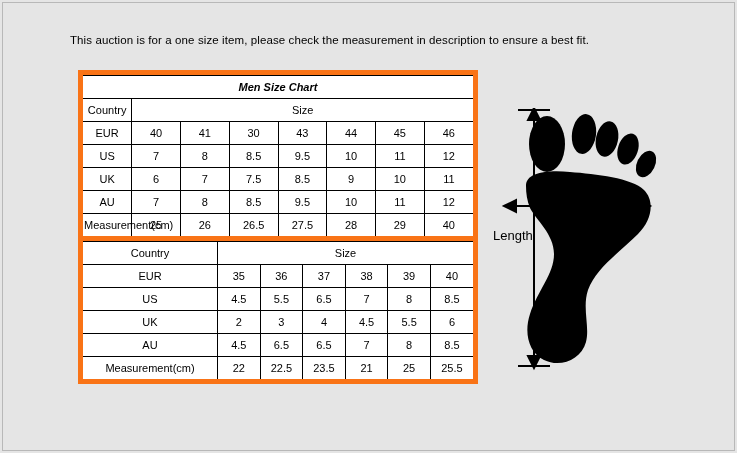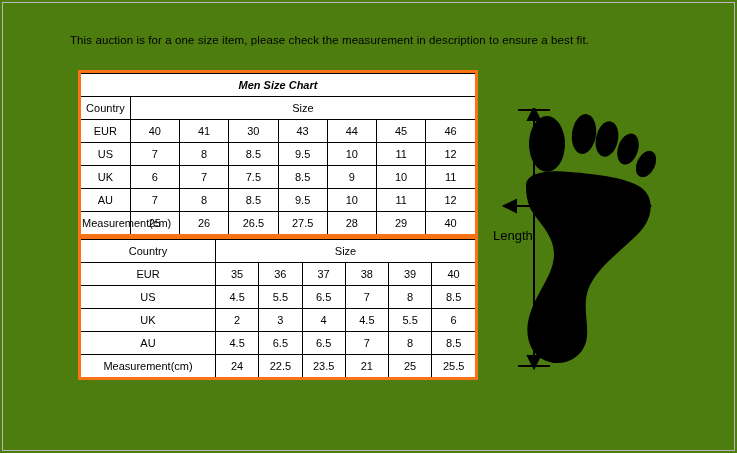--- a/index.html
+++ b/index.html
@@ -10,21 +10,21 @@
   body {
     width: 737px;
     height: 453px;
     font-family: "Liberation Sans", sans-serif;
     overflow: hidden;
   }
   #page {
     position: relative;
     width: 737px;
     height: 453px;
-    background: #4d7c0f;
+    background: #e5e5e5;
     box-sizing: border-box;
     padding-left: 34px;
   }
   
   #frame {
     position: absolute;
     left: 2px;
     top: 2px;
     right: 2px;
     bottom: 2px;
@@ -38,21 +38,21 @@
     font-size: 11.5px;
     color: #000;
     letter-spacing: 0.1px;
     white-space: nowrap;
   }
 
   .chart-block {
     position: absolute;
     left: 78px;
     width: 400px;
-    border: 3px solid #f97316;
+    border: 5px solid #f97316;
     box-sizing: border-box;
     background: #fff;
   }
   #men-chart { top: 70px; }
   #women-chart { top: 236px; }
 
   table.size-table {
     border-collapse: collapse;
     width: 100%;
     table-layout: fixed;
@@ -220,21 +220,21 @@
           <td class="label-cell">AU</td>
           <td>4.5</td>
           <td>6.5</td>
           <td>6.5</td>
           <td>7</td>
           <td>8</td>
           <td>8.5</td>
         </tr>
         <tr>
           <td class="label-cell">Measurement(cm)</td>
-          <td>24</td>
+          <td>22</td>
           <td>22.5</td>
           <td>23.5</td>
           <td>21</td>
           <td>25</td>
           <td>25.5</td>
         </tr>
       </tbody>
     </table>
   </div>
 

